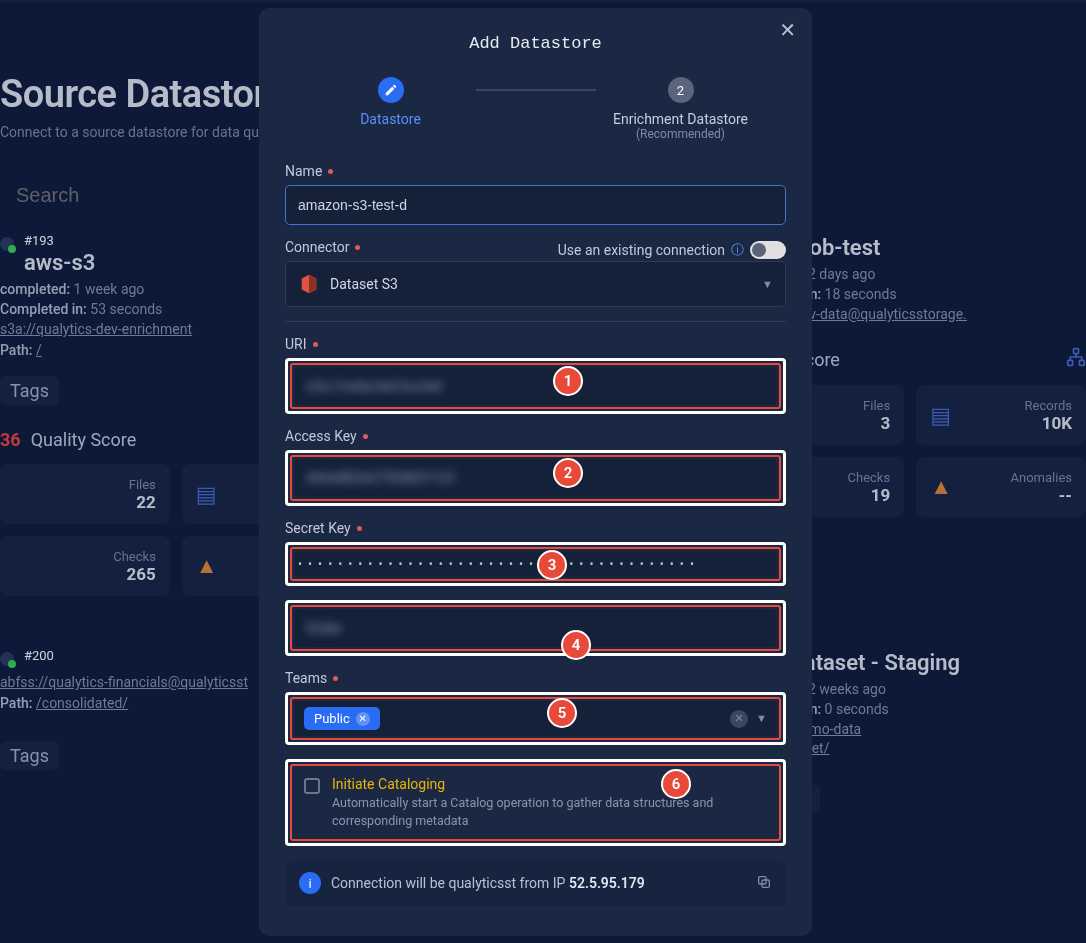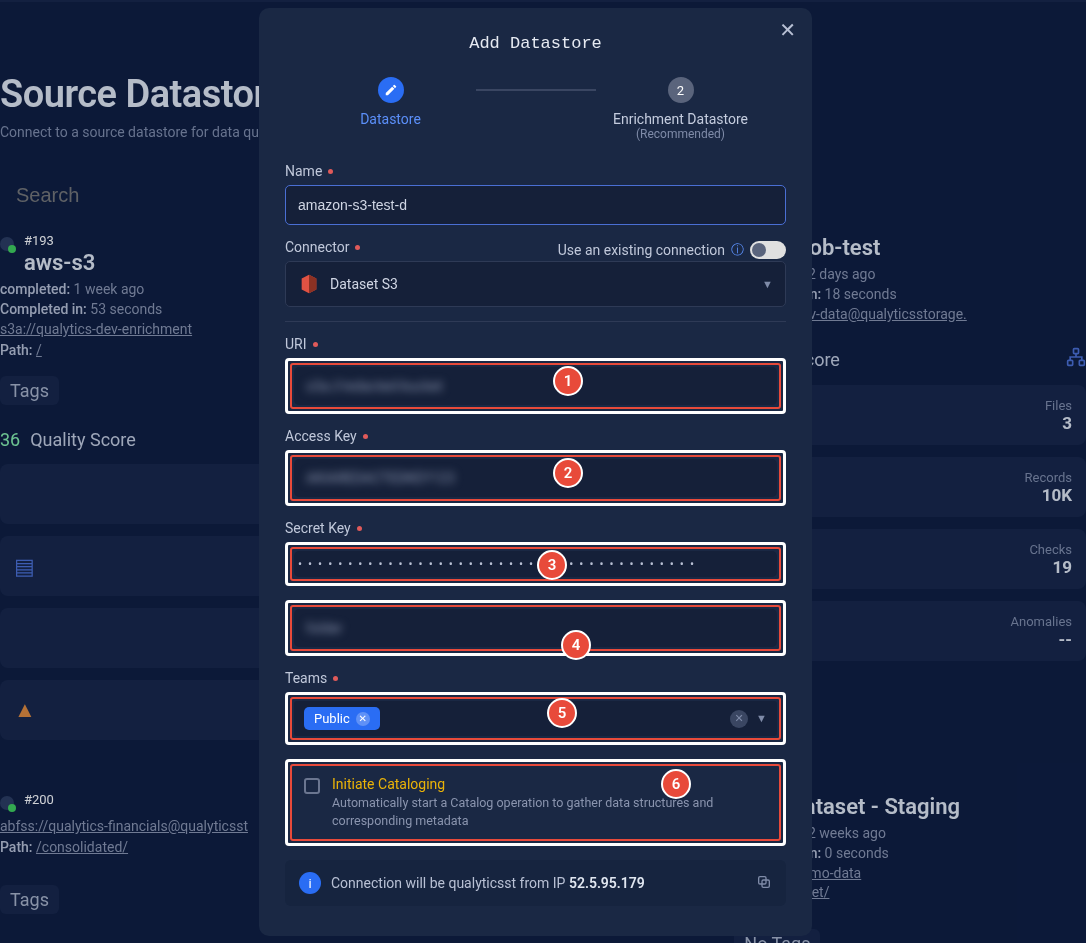--- a/index.html
+++ b/index.html
@@ -27,24 +27,24 @@
   .card-hdr { display:flex; align-items:flex-start; gap:10px; margin-bottom:6px; }
   .card-dot { width:14px; height:14px; border-radius:50%; background:#2a3a5e; position:relative; margin-top:4px; flex-shrink:0;}
   .card-dot::after { content:''; position:absolute; width:8px;height:8px;border-radius:50%; background:#3ecf5a; bottom:-2px; right:-2px; }
   .card-id { font-size:13px; color:#ffffff; }
   .card-name { font-size:22px; font-weight:600; color:#e0e6f0; margin-top:2px; }
   .card-meta { font-size:14px; color:#8a94ae; margin:4px 0 2px 0; }
   .card-meta b { color:#b8c0d4; font-weight:500; }
   .card-link { color:#8a94ae; text-decoration:underline; font-size:14px; }
   .tag-chip { display:inline-block; background:#162447; color:#a8b2c7; font-size:18px; padding:4px 10px; border-radius:6px; margin-top:16px; }
   .score-row { display:flex; align-items:center; gap:10px; margin:24px 0 14px 0; font-size:18px; color:#c4ccde;}
-  .score-num { font-weight:400; color:#86efac;text-align:right; }
+  .score-num { font-weight:700; color:#ef4444;text-align:right; }
   .tree-icon { margin-left:auto; color:#4a6fd4; }
 
-  .stats-row { display:flex; gap:12px; margin-bottom:12px;flex-direction:column; }
+  .stats-row { display:flex; gap:12px; margin-bottom:12px; }
   .stat-box { flex:1; background:#162447; border-radius:8px; padding:12px 14px; display:flex; align-items:center; gap:10px; min-height:60px;}
   .stat-ico { color:#4a6fd4; font-size:22px; }
   .stat-ico.warn { color:#e0893a; }
   .stat-txt { margin-left:auto; text-align:right; }
   .stat-lbl { font-size:13px; color:#7f8ba8; }
   .stat-val { font-size:17px; font-weight:700; color:#e0e6f0; }
 
   
   .modal-backdrop { position:absolute; inset:0; background:rgba(10,18,40,0.2); }
   .modal {

